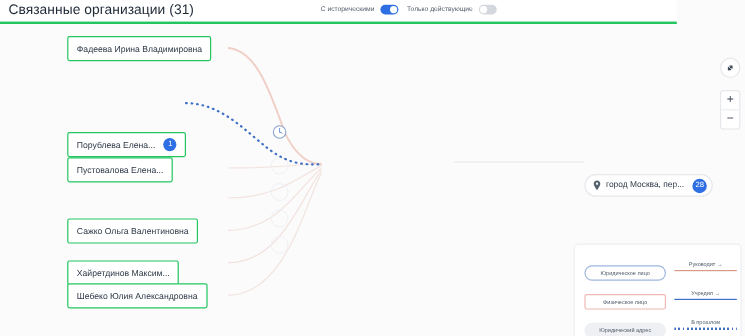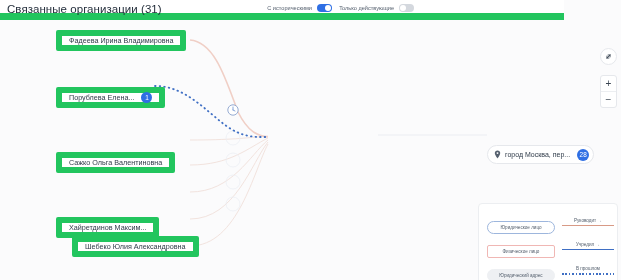--- a/index.html
+++ b/index.html
@@ -7,21 +7,21 @@
     width: 621px; height: 280px;
     font-family: "Liberation Sans", sans-serif;
     background: #ffffff;
     overflow: hidden;
   }
   #root { position: relative; width: 621px; height: 280px; background: #fbfbfc; }
 
   
   .header {
     position: absolute; left: 0; top: 0; width: 564px; height: 20px;
-    background: #ffffff; border-bottom: 7px solid #22c55e;
+    background: #ffffff; border-bottom: 2px solid #22c55e;
     display: flex; align-items: center;
   }
   .header-title {
     position: absolute; left: 7px; top: 3px;
     font-size: 11.5px; color: #1f2a37; letter-spacing: 0.05px;
   }
   .toggle-group {
     position: absolute; right: 232px; top: 4px;
     display: flex; align-items: center; gap: 5px;
   }
@@ -42,21 +42,21 @@
   .switch.on .knob { left: 8px; }
 
   
   .canvas { position: absolute; left: 0; top: 20px; width: 621px; height: 260px; overflow: hidden; }
   .edges { position: absolute; left: 0; top: 0; width: 621px; height: 260px; }
 
   
   .pcard {
     position: absolute;
     background: #ffffff;
-    border: 6px solid #22c55e;
+    border: 1px solid #22c55e;
     border-radius: 2px;
     height: 21px;
     display: flex; align-items: center;
     padding: 0 7px;
     font-size: 7.2px; color: #2e3a48;
     white-space: nowrap;
   }
   .pcard .nm { flex: 0 0 auto; }
   .badge {
     margin-left: 7px;
@@ -190,35 +190,38 @@
       </g>
 
       <line x1="378" y1="115" x2="487" y2="115" stroke="#eceef1" stroke-width="1.2"></line>
     </svg>
 
     <div class="pcard" style="left:56px; top:10px;">
       <span class="nm">Фадеева Ирина Владимировна</span>
     </div>
 
 
-    <div class="pcard" style="left:56px; top:67px;">
+    <div class="pcard" style="left:56px; top:90px;">
       <span class="nm">Порублева Елена...</span>
       <span class="badge">1</span>
     </div>
 
-
-    <div class="pcard" style="left:56px; top:132px;">
+    <div class="pcard" style="left:56px; top:111px;">
+      <span class="nm">Пустовалова Елена...</span>
+    </div>
+
+    <div class="pcard" style="left:56px; top:162px;">
       <span class="nm">Сажко Ольга Валентиновна</span>
     </div>
 
     <div class="pcard" style="left:56px; top:181px;margin-top:16px;">
       <span class="nm">Хайретдинов Максим...</span>
     </div>
 
-    <div class="pcard" style="left:72px; top:216px;text-align:right;">
+    <div class="pcard" style="left:56px; top:216px;text-align:right;">
       <span class="nm">Шебеко Юлия Александровна</span>
     </div>
 
 
     <div class="addr">
       <svg class="pin" viewBox="0 0 8 10">
         <path d="M4 0.4C2.2 0.4 0.9 1.7 0.9 3.4C0.9 5.6 4 9.6 4 9.6S7.1 5.6 7.1 3.4C7.1 1.7 5.8 0.4 4 0.4Z" fill="#55606e"></path>
         <circle cx="4" cy="3.4" r="1.1" fill="#ffffff"></circle>
       </svg>
       <span>город Москва, пер...</span>

